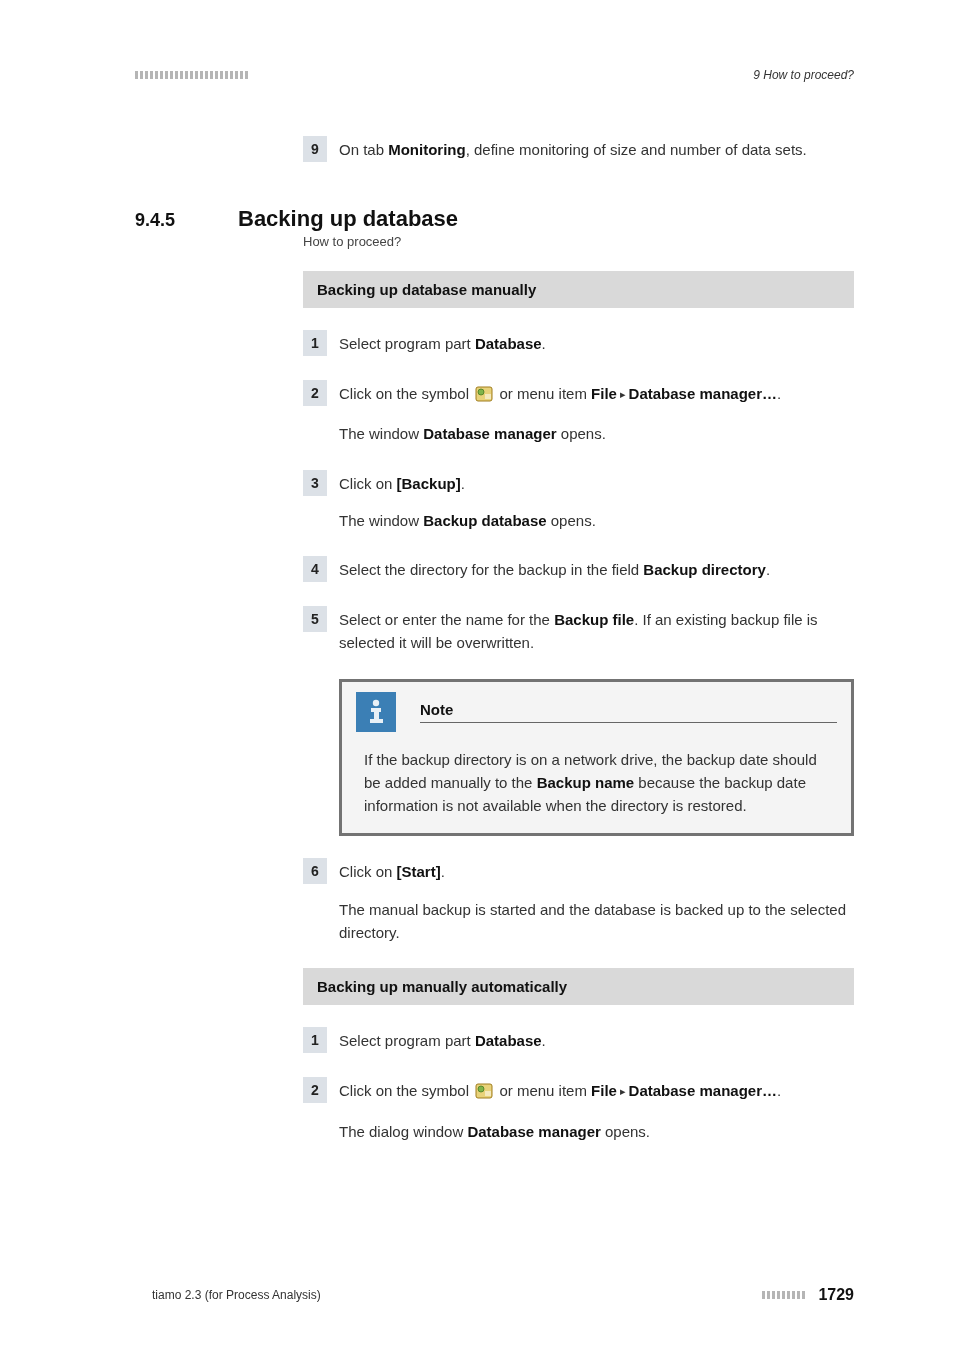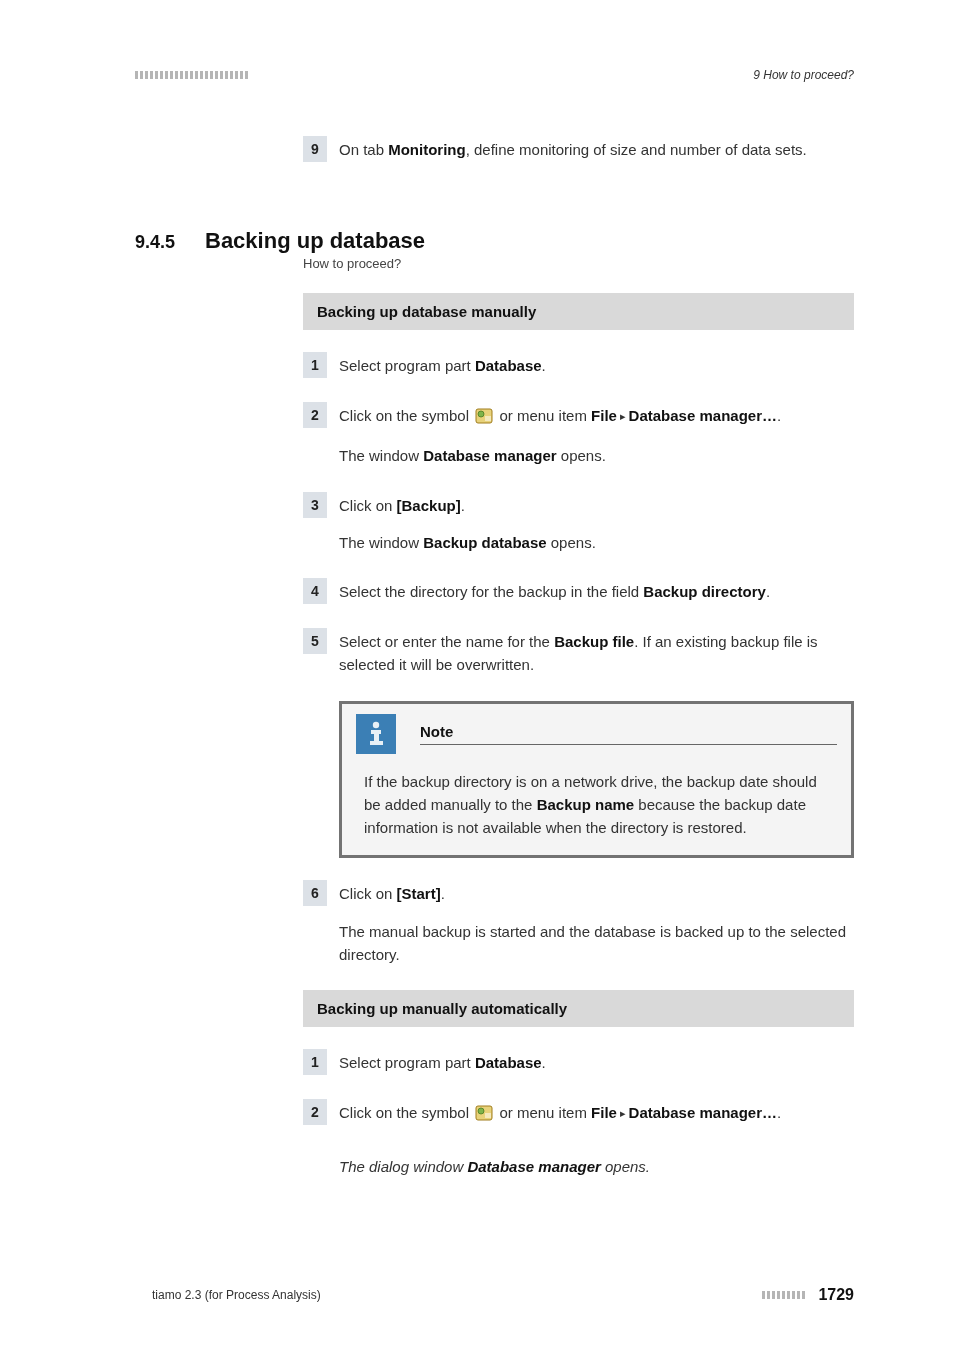--- a/index.html
+++ b/index.html
@@ -56,22 +56,23 @@
     color: #333;
     line-height: 1.55;
     padding-top: 2px;
   }
   .step-indent {
     margin-left: 168px;
   }
   .sec-row {
     display: flex;
     align-items: baseline;
-    margin-top: 66px;
+    margin-top: 44px;
     margin-bottom: 2px;
+    gap: 33px;
   }
   .sec-num {
     font-weight: 800;
     font-size: 18px;
     color: #111;
     width: 70px;
   }
   .sec-title {
     font-weight: 800;
     font-size: 22px;
@@ -312,21 +313,21 @@
     </div>
 
     <div class="numstep">
       <div class="numbox">2</div>
       <div class="steptext">
         <span>Click on the symbol </span><span class="iconimg"><svg width="18" height="16">
               <rect x="1" y="1" width="16" height="14" rx="2" fill="#e8d27a" stroke="#a07c1d" stroke-width="1"></rect>
               <circle cx="6" cy="6" r="3" fill="#7fb44a" stroke="#4a7a20" stroke-width="0.8"></circle>
               <rect x="10" y="8" width="6" height="5" fill="#fff" opacity="0.5"></rect>
             </svg></span><span> or menu item </span><b>File</b><span class="tri"> ▸ </span><b>Database manager…</b><span>.</span>
-        <div class="followup" style="margin-left:0; margin-top:28px;font-style:italic;">
+        <div class="followup" style="margin-left:0; margin-top:15px;">
           <span>The dialog window </span><b>Database manager</b><span> opens.</span>
         </div>
       </div>
     </div>
   </div>
 
   <div class="footer">
     <span>tiamo 2.3 (for Process Analysis)</span>
     <span class="footer-right">
       <span class="footer-dashes">

